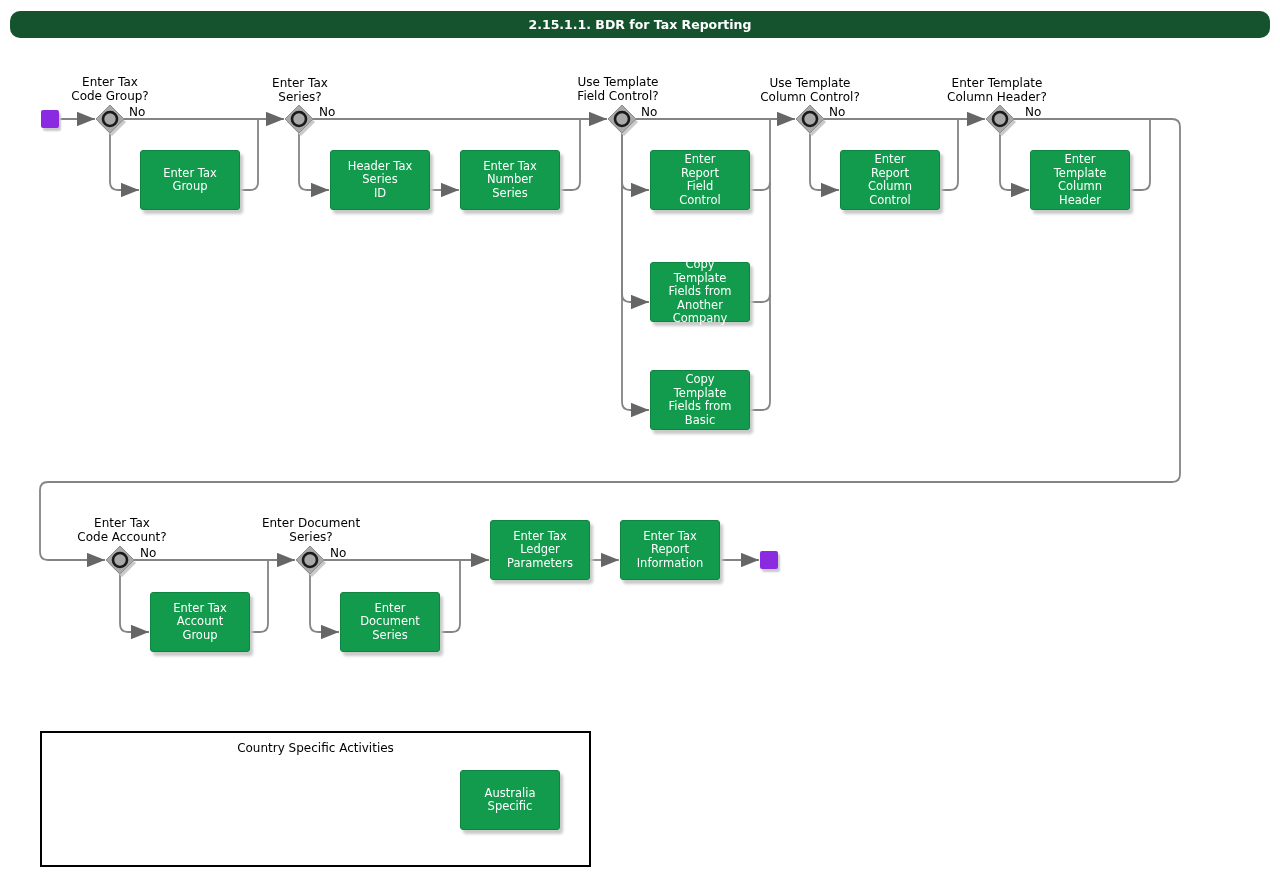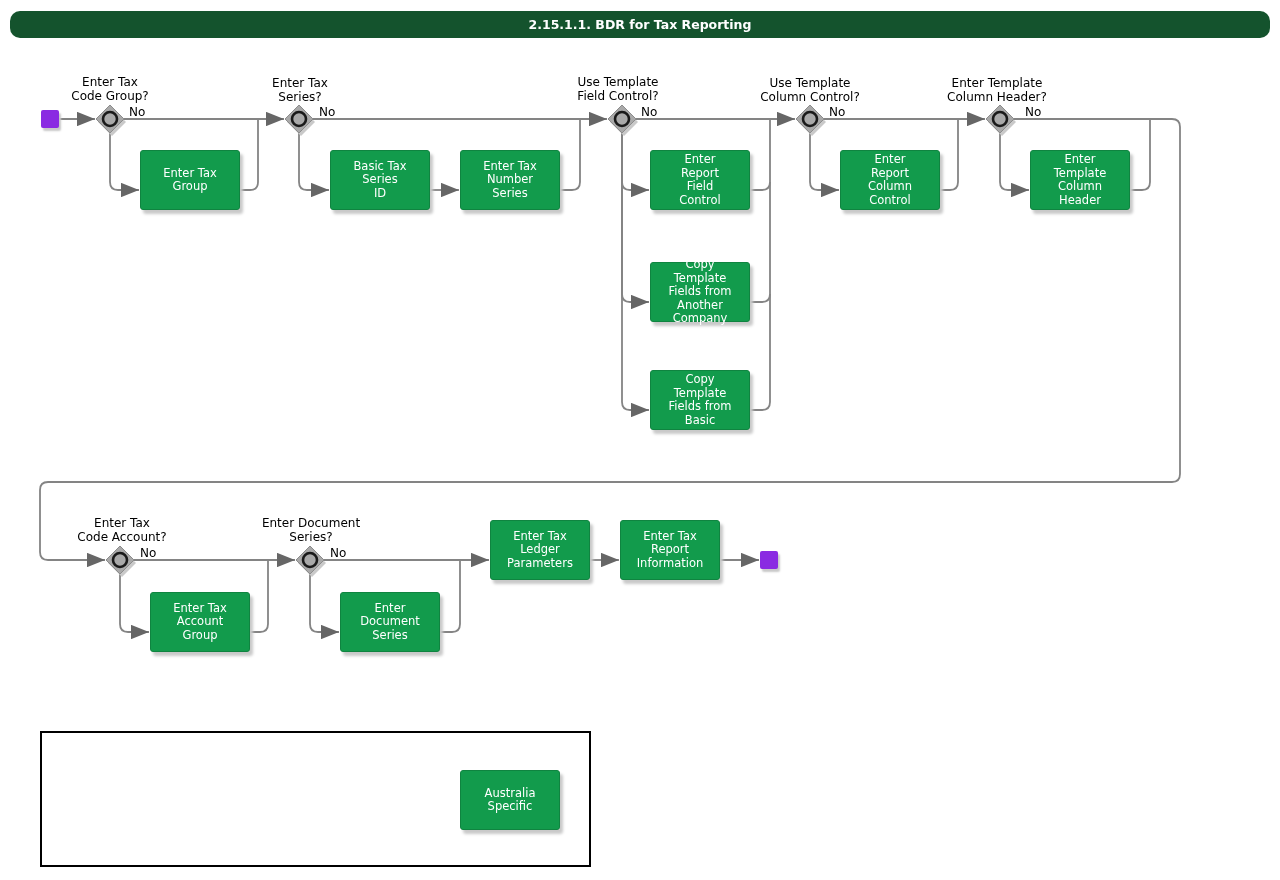--- a/index.html
+++ b/index.html
@@ -142,21 +142,21 @@
 
   <div class="node nolabel" style="left:129px;top:105px;">No</div>
   <div class="node nolabel" style="left:319px;top:105px;">No</div>
   <div class="node nolabel" style="left:641px;top:105px;">No</div>
   <div class="node nolabel" style="left:829px;top:105px;">No</div>
   <div class="node nolabel" style="left:1025px;top:105px;">No</div>
   <div class="node nolabel" style="left:140px;top:546px;">No</div>
   <div class="node nolabel" style="left:330px;top:546px;">No</div>
 
   <div class="node activity" style="left:140px;top:150px;">Enter Tax Group</div>
-  <div class="node activity" style="left:330px;top:150px;">Basic Tax Series
+  <div class="node activity" style="left:330px;top:150px;">Header Tax Series
 ID</div>
   <div class="node activity" style="left:460px;top:150px;">Enter Tax
 Number Series</div>
   <div class="node activity" style="left:650px;top:150px;">Enter Report
 Field Control</div>
   <div class="node activity" style="left:650px;top:262px;">Copy Template
 Fields from
 Another
 Company</div>
   <div class="node activity" style="left:650px;top:370px;">Copy Template
@@ -171,16 +171,17 @@
   <div class="node activity" style="left:340px;top:592px;">Enter Document
 Series</div>
   <div class="node activity" style="left:490px;top:520px;">Enter Tax
 Ledger
 Parameters</div>
   <div class="node activity" style="left:620px;top:520px;">Enter Tax
 Report
 Information</div>
 
   <div class="partition"></div>
+  <div class="partition-title">Country Specific Activities</div>
   <div class="node activity" style="left:460px;top:770px;">Australia
 Specific</div>
 
 </div>
 
 </body></html>

